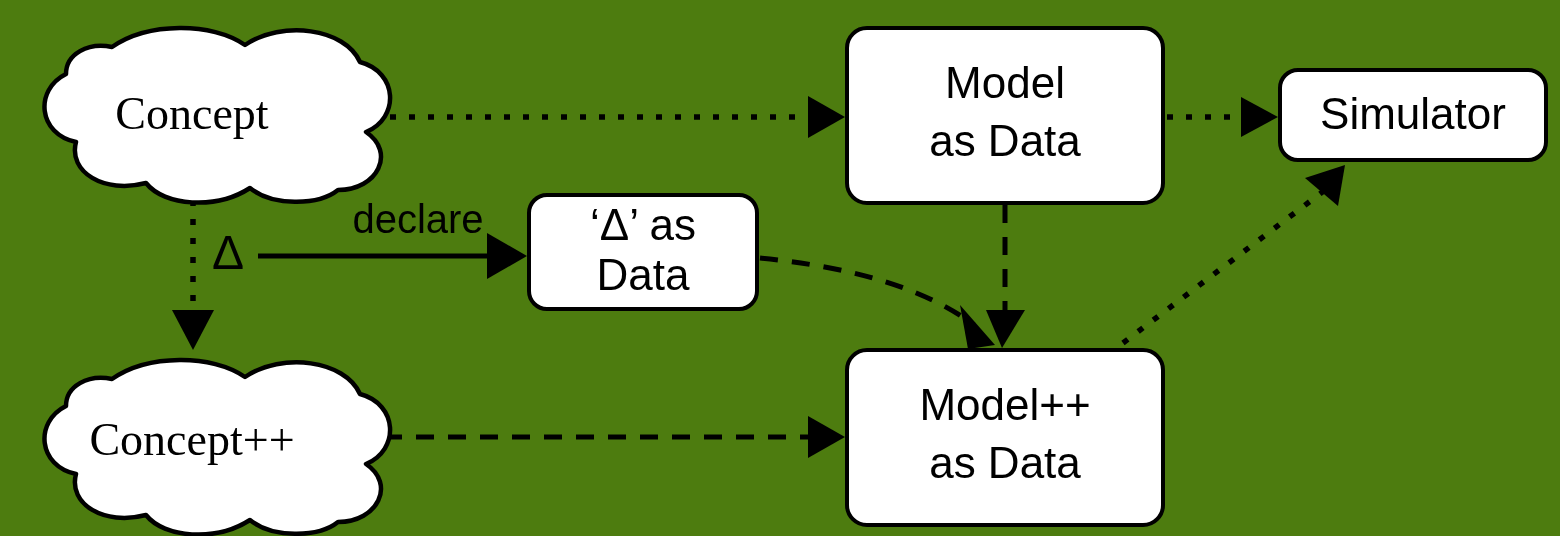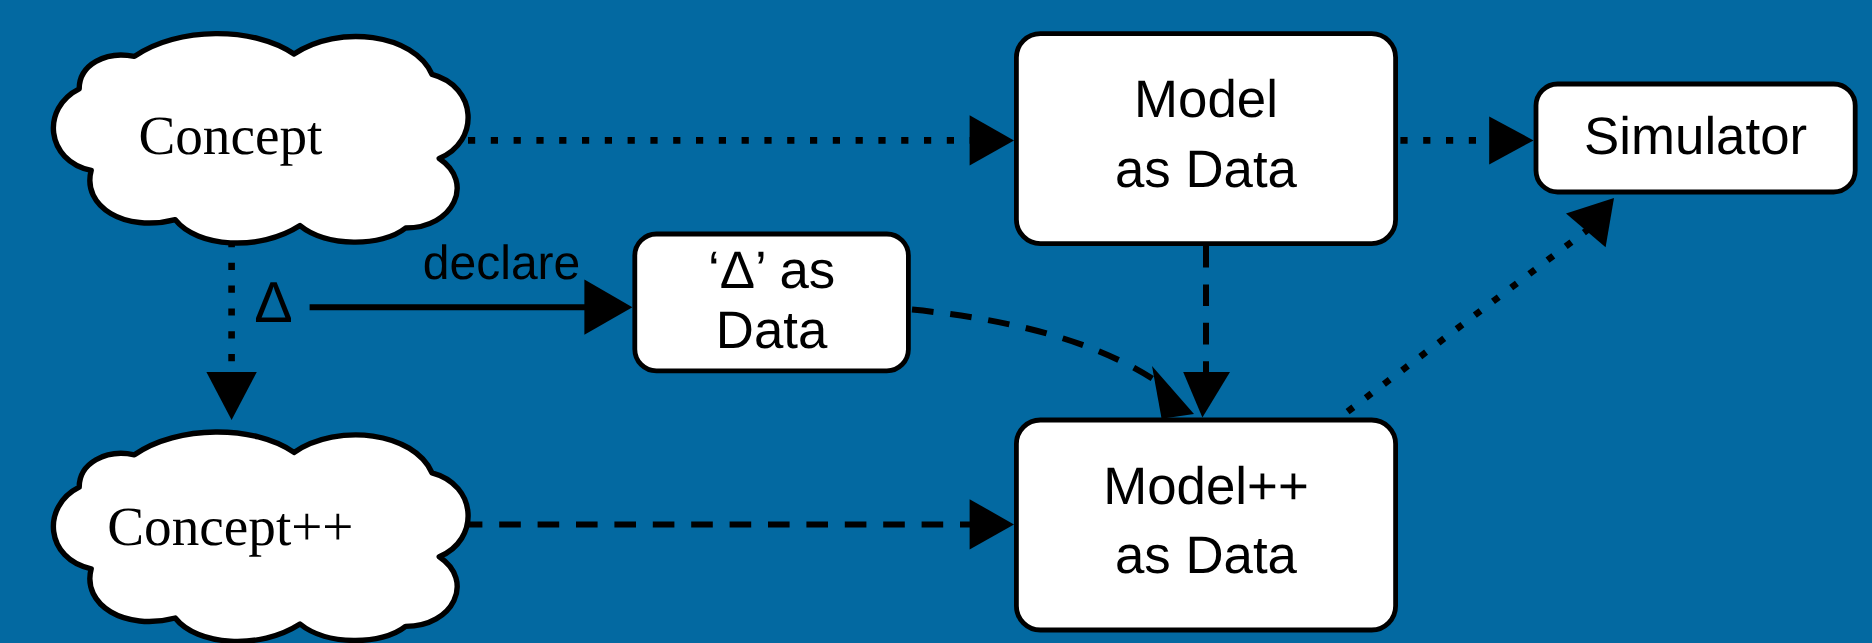--- a/index.html
+++ b/index.html
@@ -4,21 +4,21 @@
 <style>
   html, body {
     margin: 0;
     padding: 0;
     background: #ffffff;
   }
   #diagram-root {
     position: relative;
     width: 1560px;
     height: 536px;
-    background: #0369a1;
+    background: #4d7c0f;
     overflow: hidden;
     font-family: "Liberation Sans", sans-serif;
   }
   #diagram-svg {
     position: absolute;
     top: 0;
     left: 0;
     width: 1560px;
     height: 536px;
     display: block;

